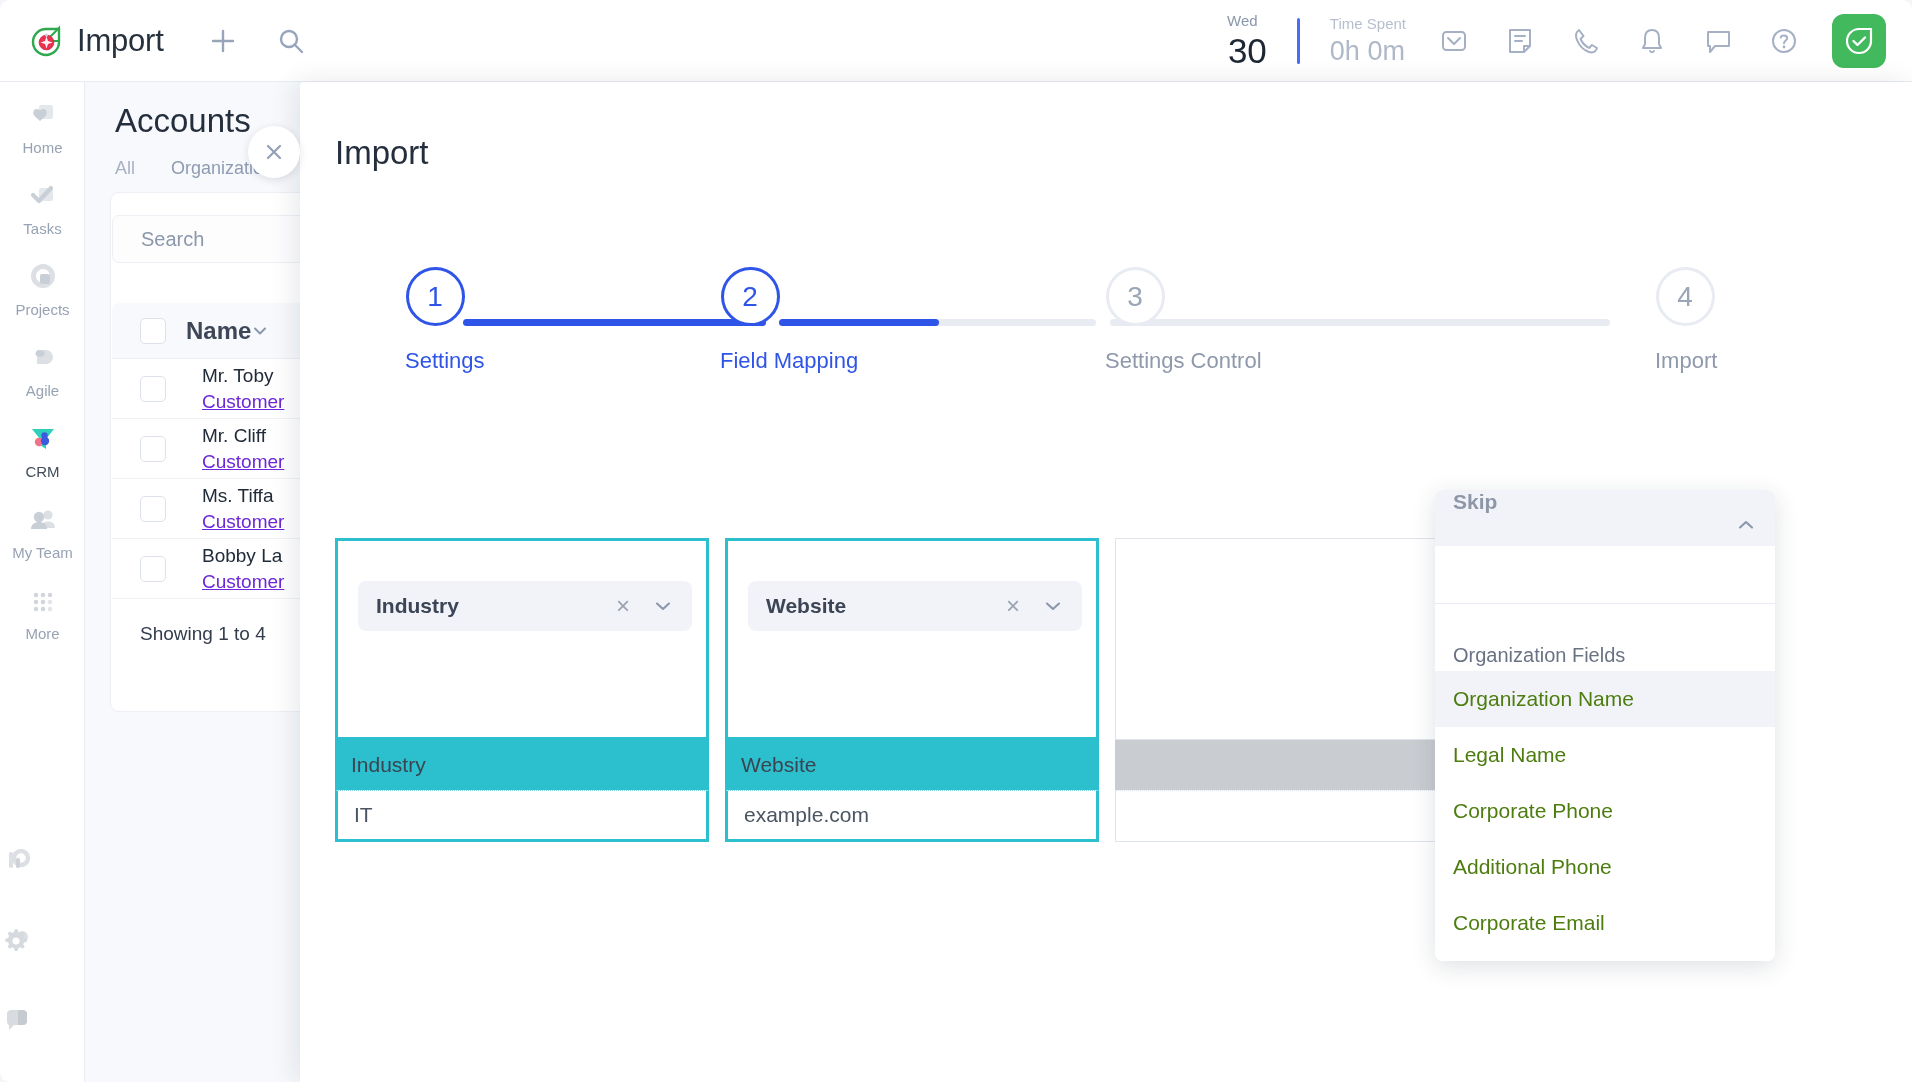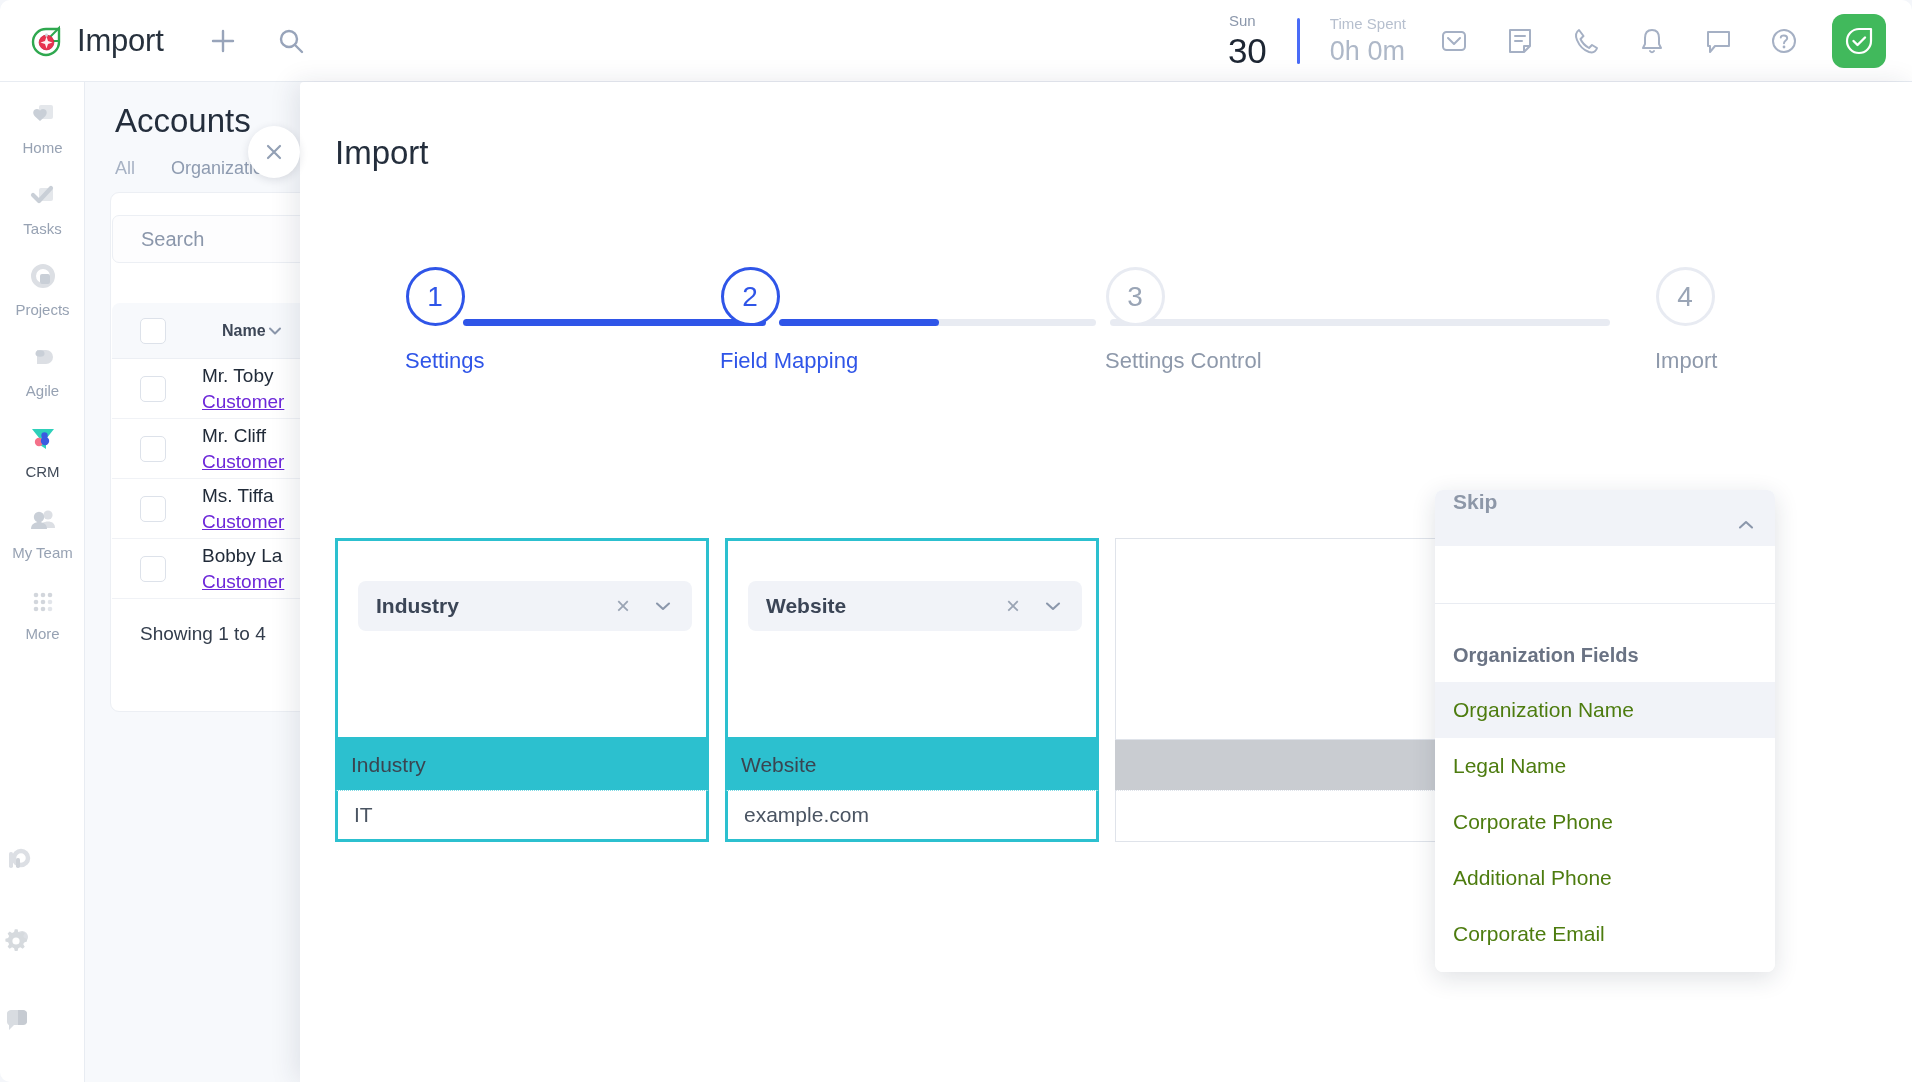--- a/index.html
+++ b/index.html
@@ -80,21 +80,21 @@
     position: absolute; left: 1px; top: 22px; width: 430px; height: 48px;
     background: #fdfdfe; border: 1px solid #eceff4; border-radius: 7px;
     display: flex; align-items: center; padding-left: 28px;
     font-size: 20px; color: #8b97ab;
   }
   .bg-tbl { position: absolute; left: 1px; top: 110px; width: 1200px; }
   .bg-tr { display: flex; align-items: center; height: 60px; border-bottom: 1px solid #f0f2f6; padding-left: 28px; }
   .bg-thead { background: #f7f9fc; height: 56px; border-bottom: 1px solid #eceff4;
               border-top-left-radius: 8px; border-top-right-radius: 8px; }
   .bg-cbx { width: 26px; height: 26px; border: 1px solid #dde2ea; border-radius: 5px; background: #fff; flex: 0 0 auto; }
-  .bg-th { margin-left: 56px; font-size: 16px; font-weight: 700; color: #3d4757; display: flex; align-items: center; }
+  .bg-th { margin-left: 20px; font-size: 24px; font-weight: 700; color: #3d4757; display: flex; align-items: center; }
   .bg-td { margin-left: 36px; display: flex; flex-direction: column; gap: 4px; }
   .bg-td-main { font-size: 19px; color: #212b39; }
   .bg-td-sub { font-size: 19px; color: #6d28d9; text-decoration: underline; }
   .bg-foot { padding: 24px 0 0 28px; font-size: 19px; color: #333d4c; }
 
   
   .modal {
     position: absolute; left: 300px; top: 82px; width: 1612px; height: 1000px;
     background: #ffffff; box-shadow: -6px 0 26px rgba(30,42,64,0.10);
     border-top-left-radius: 4px;
@@ -161,21 +161,21 @@
   }
   .dd-head {
     height: 56px; background: #f1f3f8; display: flex; align-items: flex-start;
     padding: 0 18px; cursor: pointer; flex-direction: column;
   }
   .dd-head-txt { font-size: 21px; font-weight: 700; color: #8d97a8; }
   .dd-body { background: #ffffff; }
   .dd-search { height: 58px; border-bottom: 1px solid #e9ecf2; }
   .dd-gap { height: 30px; }
   .dd-group {
-    padding: 10px 18px 15px 18px; font-size: 20px; font-weight: 700; color: #6a7384;
+    padding: 10px 18px 4px 18px; font-size: 20px; font-weight: 400; color: #6a7384;
   }
   .dd-item {
     height: 56px; display: flex; align-items: center; padding: 0 18px;
     font-size: 21px; color: #4d7c0f; cursor: pointer;
   }
   .dd-item.hl { background: #f1f3f8; }
   .dd-item.clip { height: 10px; overflow: hidden; color: #dfe3ea; }
 </style>
 </head>
 <body>
@@ -205,21 +205,21 @@
       <span class="ico-btn">
         <svg width="30" height="30" viewBox="0 0 30 30">
             <circle cx="13" cy="13" r="8" fill="none" stroke="#98a4ba" stroke-width="2.4"></circle>
             <path d="M19 19 L26 26" stroke="#98a4ba" stroke-width="2.4" stroke-linecap="round"></path>
           </svg>
       </span>
     </div>
 
     <div class="topbar-right">
       <div class="date-block">
-        <span class="date-dow">Sun</span>
+        <span class="date-dow">Wed</span>
         <span class="date-num">30</span>
       </div>
       <div class="vdiv"></div>
       <div class="time-block">
         <span class="time-label">Time Spent</span>
         <span class="time-val">0h 0m</span>
       </div>
 
       <span class="hdr-ico">
         <svg width="32" height="32" viewBox="0 0 32 32">

